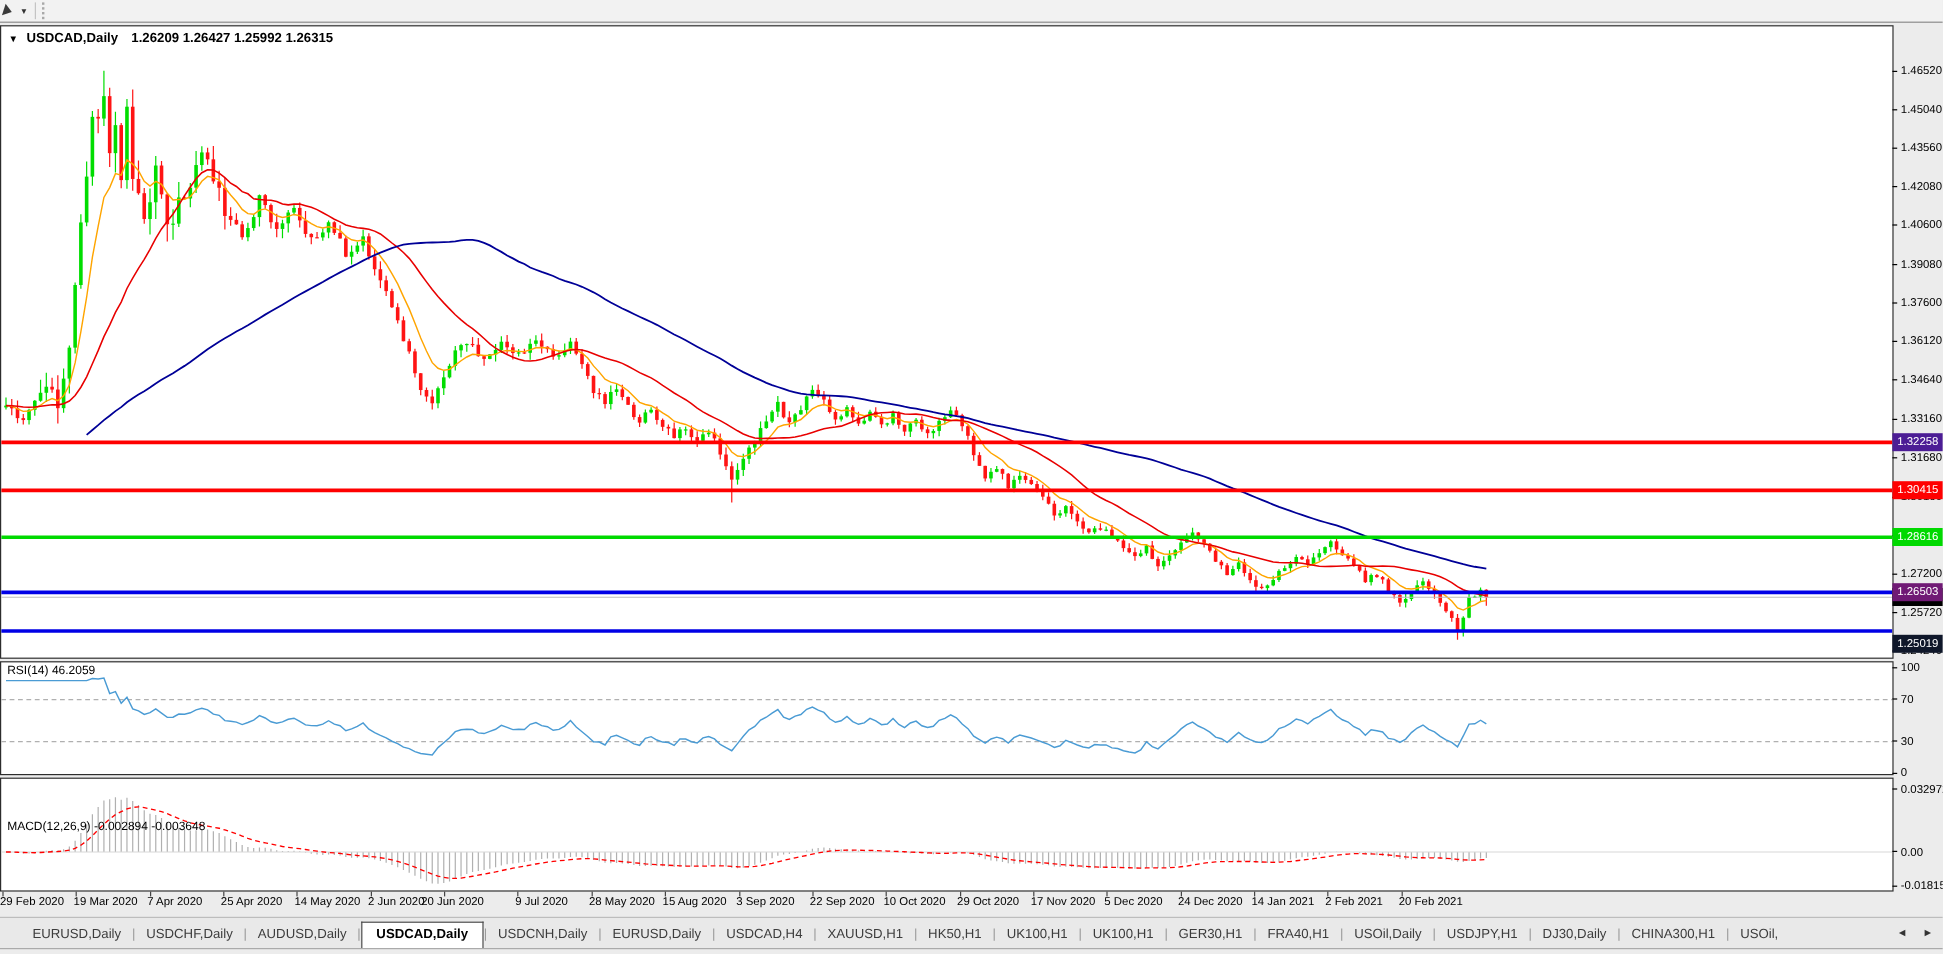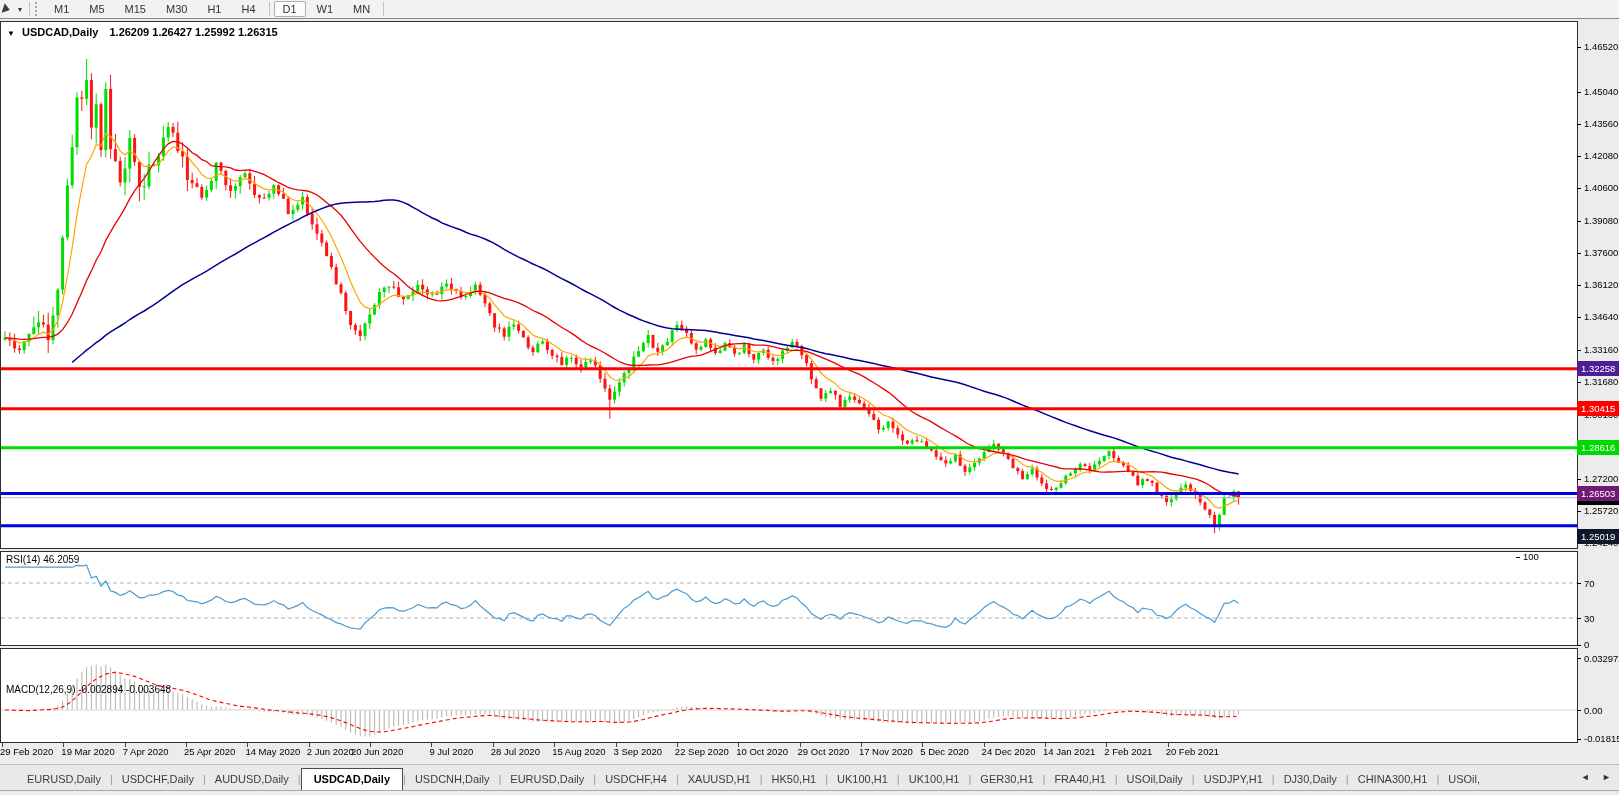--- a/index.html
+++ b/index.html
@@ -47,33 +47,20 @@
 </head>
 <body>
 
 <div id="page">
 
   <div class="toolbar">
     <span class="tool-ico"></span>
     <span class="caret">▾</span>
     <span class="vsep"></span>
     <span class="grip"></span>
-    <span id="tf-buttons" style="display:flex;align-items:center">
-        <div class="tfbtn">M1</div>
-        <div class="tfbtn">M5</div>
-        <div class="tfbtn">M15</div>
-        <div class="tfbtn">M30</div>
-        <div class="tfbtn">H1</div>
-        <div class="tfbtn">H4</div>
-        <div class="vsep"></div>
-        <div class="tfbtn active">D1</div>
-        <div class="tfbtn">W1</div>
-        <div class="tfbtn">MN</div>
-        <div class="vsep"></div>
-      </span>
   </div>
 
   <div class="chart-title">
     <span class="tri">▼</span>
     <span>USDCAD,Daily</span>
     <span style="margin-left:8px">1.26209 1.26427 1.25992 1.26315</span>
   </div>
 
   <div class="panel" id="main-panel">
       <svg width="1576" height="526">
@@ -873,21 +860,21 @@
         <line x1="1237.6" x2="1237.6" y1="61" y2="65.9322056560174" stroke="#b0b0b0" stroke-width="1"></line>
         <line x1="0" x2="1576" y1="61" y2="61" stroke="#d8d8d8" stroke-width="1"></line>
         <polyline points="4.0,61.0 8.8,61.0 13.6,61.2 18.4,61.4 23.2,61.5 28.0,61.6 32.8,61.4 37.6,61.1 42.4,60.8 47.2,60.6 52.0,60.2 56.8,59.5 61.6,57.9 66.4,55.3 71.2,51.8 76.0,47.4 80.8,42.6 85.6,37.7 90.4,33.6 95.2,29.9 100.0,27.4 104.8,25.1 109.6,23.8 114.4,23.4 119.2,24.0 124.0,25.0 128.8,26.1 133.6,27.4 138.4,29.1 143.2,31.2 148.0,33.1 152.8,35.0 157.6,36.6 162.4,37.8 167.2,38.7 172.0,39.4 176.8,40.3 181.6,41.2 186.4,42.6 191.2,44.2 196.0,45.9 200.8,47.7 205.6,49.6 210.4,51.2 215.2,52.4 220.0,53.4 224.8,54.4 229.6,55.4 234.4,56.4 239.2,57.1 244.0,57.7 248.8,58.2 253.6,58.9 258.4,59.6 263.2,60.3 268.0,60.9 272.8,61.4 277.6,61.8 282.4,62.2 287.2,62.8 292.0,63.4 296.8,63.9 301.6,64.2 306.4,64.6 311.2,65.1 316.0,65.8 320.8,66.6 325.6,67.6 330.4,68.8 335.2,70.3 340.0,71.9 344.8,73.7 349.6,75.6 354.4,77.6 359.2,79.5 364.0,81.1 368.8,82.2 373.6,82.9 378.4,83.0 383.2,82.7 388.0,82.0 392.8,81.2 397.6,80.3 402.4,79.4 407.2,78.5 412.0,77.6 416.8,76.5 421.6,75.5 426.4,74.5 431.2,73.6 436.0,72.8 440.8,71.9 445.6,71.0 450.4,70.2 455.2,69.4 460.0,68.8 464.8,68.3 469.6,67.9 474.4,67.3 479.2,66.9 484.0,66.6 488.8,66.5 493.6,66.7 498.4,67.1 503.2,67.7 508.0,68.2 512.8,68.6 517.6,69.0 522.4,69.4 527.2,69.9 532.0,70.4 536.8,70.9 541.6,71.2 546.4,71.5 551.2,71.7 556.0,72.0 560.8,72.3 565.6,72.5 570.4,72.7 575.2,72.7 580.0,72.8 584.8,72.8 589.6,72.7 594.4,72.5 599.2,72.5 604.0,72.6 608.8,73.0 613.6,73.3 618.4,73.4 623.2,73.3 628.0,73.0 632.8,72.4 637.6,71.5 642.4,70.5 647.2,69.2 652.0,68.0 656.8,66.9 661.6,65.9 666.4,64.9 671.2,63.9 676.0,62.8 680.8,61.8 685.6,60.9 690.4,60.2 695.2,59.9 700.0,59.6 704.8,59.4 709.6,59.4 714.4,59.5 719.2,59.6 724.0,59.7 728.8,59.8 733.6,60.0 738.4,60.2 743.2,60.4 748.0,60.6 752.8,60.8 757.6,61.1 762.4,61.2 767.2,61.4 772.0,61.7 776.8,61.9 781.6,62.1 786.4,62.1 791.2,62.0 796.0,61.8 800.8,61.7 805.6,61.8 810.4,62.1 815.2,62.8 820.0,63.6 824.8,64.5 829.6,65.3 834.4,66.1 839.2,67.0 844.0,67.7 848.8,68.3 853.6,68.8 858.4,69.2 863.2,69.6 868.0,70.0 872.8,70.4 877.6,70.9 882.4,71.4 887.2,71.8 892.0,72.1 896.8,72.5 901.6,72.8 906.4,73.2 911.2,73.4 916.0,73.6 920.8,73.7 925.6,73.8 930.4,73.9 935.2,74.0 940.0,74.1 944.8,74.3 949.6,74.4 954.4,74.3 959.2,74.3 964.0,74.3 968.8,74.2 973.6,74.1 978.4,73.8 983.2,73.3 988.0,72.7 992.8,71.9 997.6,71.1 1002.4,70.3 1007.2,69.7 1012.0,69.3 1016.8,69.0 1021.6,69.0 1026.4,69.0 1031.2,68.9 1036.0,68.9 1040.8,68.9 1045.6,69.1 1050.4,69.3 1055.2,69.5 1060.0,69.6 1064.8,69.5 1069.6,69.2 1074.4,68.9 1079.2,68.3 1084.0,67.7 1088.8,67.2 1093.6,66.6 1098.4,65.9 1103.2,65.2 1108.0,64.4 1112.8,63.7 1117.6,63.1 1122.4,62.7 1127.2,62.4 1132.0,62.3 1136.8,62.5 1141.6,62.6 1146.4,62.9 1151.2,63.1 1156.0,63.5 1160.8,64.0 1165.6,64.5 1170.4,65.1 1175.2,65.5 1180.0,65.7 1184.8,65.8 1189.6,65.9 1194.4,65.9 1199.2,66.0 1204.0,66.3 1208.8,66.6 1213.6,67.1 1218.4,67.6 1223.2,67.7 1228.0,67.7 1232.8,67.5 1237.6,67.2" fill="none" stroke="#ff0000" stroke-width="1.1" stroke-dasharray="4 3"></polyline>
       </svg>
     </div>
 
   <div class="ind-label" style="top:554px">RSI(14) 46.2059</div>
   <div class="ind-label" style="top:684px">MACD(12,26,9) -0.002894 -0.003648</div>
 
   <div id="axis-layer">
-      <div class="tick" style="left:1577px;top:41px"><span class="dash"></span>1.46520</div>
+      <div class="tick" style="left:1577px;top:54px"><span class="dash"></span>1.46520</div>
       <div class="tick" style="left:1577px;top:85.6340947087308px"><span class="dash"></span>1.45040</div>
       <div class="tick" style="left:1577px;top:117.76818941746113px"><span class="dash"></span>1.43560</div>
       <div class="tick" style="left:1577px;top:149.90228412619143px"><span class="dash"></span>1.42080</div>
       <div class="tick" style="left:1577px;top:182.03637883492226px"><span class="dash"></span>1.40600</div>
       <div class="tick" style="left:1577px;top:215.0389625898344px"><span class="dash"></span>1.39080</div>
       <div class="tick" style="left:1577px;top:247.1730572985652px"><span class="dash"></span>1.37600</div>
       <div class="tick" style="left:1577px;top:279.3071520072955px"><span class="dash"></span>1.36120</div>
       <div class="tick" style="left:1577px;top:311.44124671602583px"><span class="dash"></span>1.34640</div>
       <div class="tick" style="left:1577px;top:343.57534142475663px"><span class="dash"></span>1.33160</div>
       <div class="tick" style="left:1577px;top:375.709436133487px"><span class="dash"></span>1.31680</div>
@@ -895,21 +882,21 @@
       <div class="tick" style="left:1577px;top:440.8461145971299px"><span class="dash"></span>1.28680</div>
       <div class="tick" style="left:1577px;top:472.9802093058602px"><span class="dash"></span>1.27200</div>
       <div class="tick" style="left:1577px;top:505.1143040145906px"><span class="dash"></span>1.25720</div>
       <div class="tick" style="left:1577px;top:537.2483987233213px"><span class="dash"></span>1.24240</div>
       <div class="pricelabel" style="top:490.1955294526349px;background:#000000;z-index:2">1.26315</div>
       <div class="pricelabel" style="top:361.15976941615816px;background:#4c1d95;z-index:3">1.32258</div>
       <div class="pricelabel" style="top:401.1754022189898px;background:#ff0000;z-index:3">1.30415</div>
       <div class="pricelabel" style="top:440.23569707102087px;background:#00d900;z-index:3">1.28616</div>
       <div class="pricelabel" style="top:486.11363093557975px;background:#701a75;z-index:3">1.26503</div>
       <div class="pricelabel" style="top:529px;background:#0f172a;z-index:3">1.25019</div>
-      <div class="tick" style="left:1516px;top:551.25px"><span class="dash"></span>100</div>
+      <div class="tick" style="left:1577px;top:551.25px"><span class="dash"></span>100</div>
       <div class="tick" style="left:1577px;top:577.5px"><span class="dash"></span>70</div>
       <div class="tick" style="left:1577px;top:612.5px"><span class="dash"></span>30</div>
       <div class="tick" style="left:1577px;top:638.75px"><span class="dash"></span>0</div>
       <div class="tick" style="left:1577px;top:652.5002523340903px"><span class="dash"></span>0.032972</div>
       <div class="tick" style="left:1577px;top:704.5px"><span class="dash"></span>0.00</div>
       <div class="tick" style="left:1577px;top:733.1241483724451px"><span class="dash"></span>-0.01815</div>
     </div>
   <div id="date-layer">
       <div class="datetick" style="left:2px"></div>
       <div class="datelabel" style="left:0px">29 Feb 2020</div>
@@ -921,21 +908,21 @@
       <div class="datelabel" style="left:184.05px">25 Apr 2020</div>
       <div class="datetick" style="left:247.4px"></div>
       <div class="datelabel" style="left:245.4px">14 May 2020</div>
       <div class="datetick" style="left:308.75px"></div>
       <div class="datelabel" style="left:306.75px">2 Jun 2020</div>
       <div class="datetick" style="left:370.1px"></div>
       <div class="datelabel" style="left:351px">20 Jun 2020</div>
       <div class="datetick" style="left:431.45px"></div>
       <div class="datelabel" style="left:429.45px">9 Jul 2020</div>
       <div class="datetick" style="left:492.8px"></div>
-      <div class="datelabel" style="left:490.8px">28 Jul 2020</div>
+      <div class="datelabel" style="left:490.8px">28 May 2020</div>
       <div class="datetick" style="left:554.15px"></div>
       <div class="datelabel" style="left:552.15px">15 Aug 2020</div>
       <div class="datetick" style="left:615.5px"></div>
       <div class="datelabel" style="left:613.5px">3 Sep 2020</div>
       <div class="datetick" style="left:676.85px"></div>
       <div class="datelabel" style="left:674.85px">22 Sep 2020</div>
       <div class="datetick" style="left:738.2px"></div>
       <div class="datelabel" style="left:736.2px">10 Oct 2020</div>
       <div class="datetick" style="left:799.5500000000001px"></div>
       <div class="datelabel" style="left:797.5500000000001px">29 Oct 2020</div>
@@ -960,21 +947,21 @@
         <div class="tab">USDCHF,Daily</div>
         <div class="tabdiv">|</div>
         <div class="tab">AUDUSD,Daily</div>
         <div class="tabdiv">|</div>
         <div class="tab active">USDCAD,Daily</div>
         <div class="tabdiv">|</div>
         <div class="tab">USDCNH,Daily</div>
         <div class="tabdiv">|</div>
         <div class="tab">EURUSD,Daily</div>
         <div class="tabdiv">|</div>
-        <div class="tab">USDCHF,H4</div>
+        <div class="tab">USDCAD,H4</div>
         <div class="tabdiv">|</div>
         <div class="tab">XAUUSD,H1</div>
         <div class="tabdiv">|</div>
         <div class="tab">HK50,H1</div>
         <div class="tabdiv">|</div>
         <div class="tab">UK100,H1</div>
         <div class="tabdiv">|</div>
         <div class="tab">UK100,H1</div>
         <div class="tabdiv">|</div>
         <div class="tab">GER30,H1</div>

